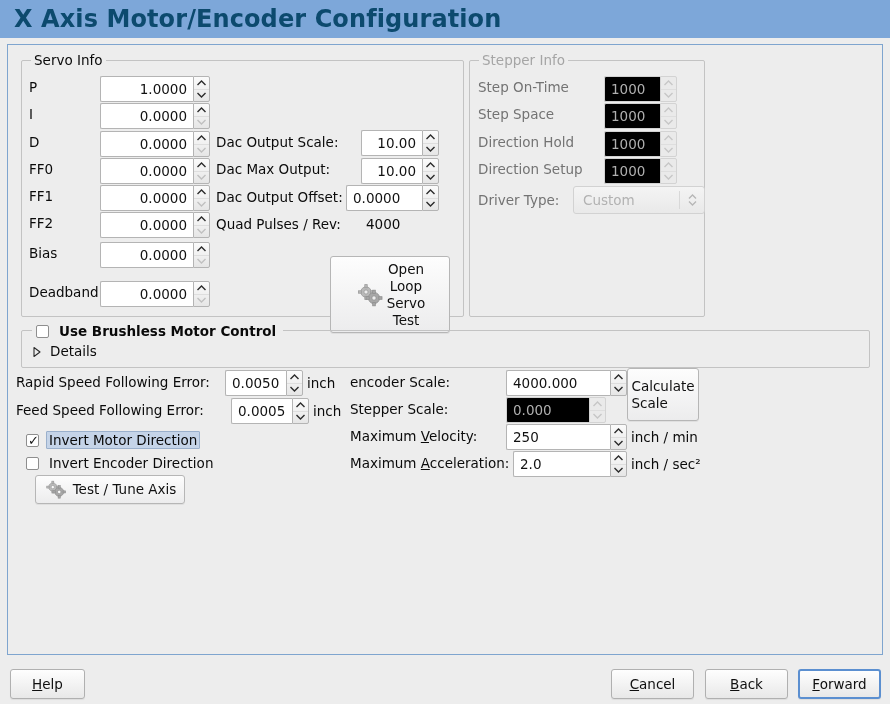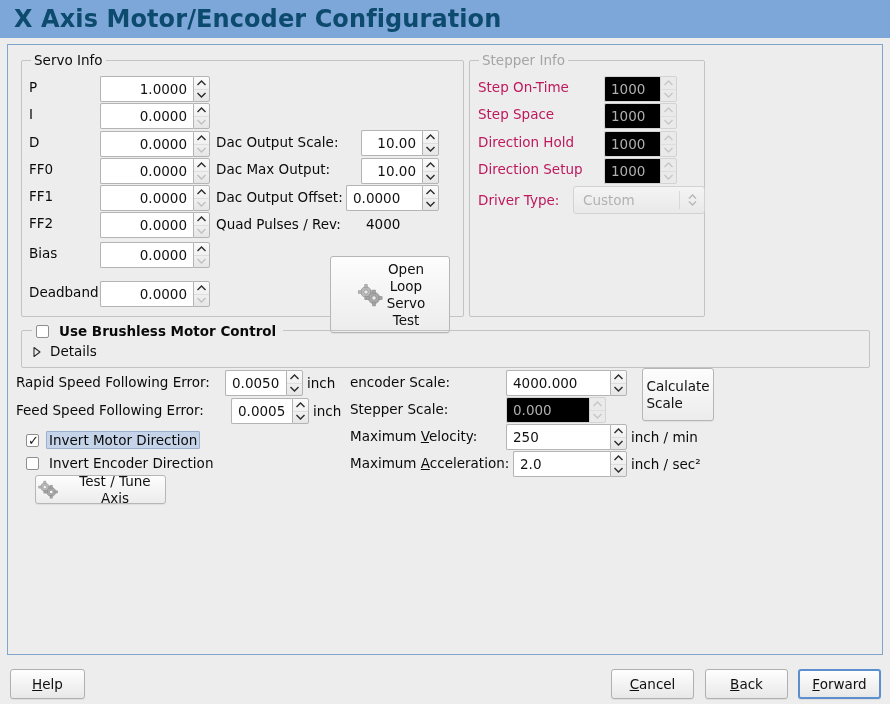--- a/index.html
+++ b/index.html
@@ -60,21 +60,21 @@
   }
   .gb-title.disabled { color: #a5a5a5; }
 
   
   .lbl {
     position: absolute;
     white-space: nowrap;
     font-size: 13.5px;
     line-height: 16px;
   }
-  .lbl.dim { color: #be185d; }
+  .lbl.dim { color: #737373; }
   .mn { text-decoration: underline; }
 
   
   .spin {
     position: absolute;
     display: flex;
     box-sizing: border-box;
     height: 26px;
   }
   .spin .entry {
@@ -615,21 +615,21 @@
         <span class="tick">✓</span>
       </span>
     <span class="cblabel focus">Invert Motor Direction</span>
   </div>
 
   <div class="cb" style="left:18px; top:409px;">
     <span class="box"></span>
     <span class="cblabel">Invert Encoder Direction</span>
   </div>
 
-  <div class="btn" style="left:27px; top:430px; width:131px; height:29px;">
+  <div class="btn" style="left:27px; top:430px; width:150px; height:29px;">
     <span style="display:flex;align-items:center;margin-right:5px;">
       <svg class="gearicon" width="24" height="21" viewBox="0 0 30 26">
         <g fill="#b9b9b9" stroke="#9c9c9c" stroke-width="0.8">
           <circle cx="11" cy="10" r="5.2"></circle>
           <circle cx="11" cy="10" r="2.1" fill="#fafafa"></circle>
           <rect x="9.8" y="2.6" width="2.4" height="3.1"></rect>
           <rect x="9.8" y="14.3" width="2.4" height="3.1"></rect>
           <rect x="3.4" y="8.8" width="3.1" height="2.4"></rect>
           <rect x="15.5" y="8.8" width="3.1" height="2.4"></rect>
         </g>
@@ -713,21 +713,21 @@
         </div>
       <div class="ar lo">
           <svg class="chev" width="9" height="6" viewBox="0 0 9 6">
             <path d="M0.5 1 L4.5 5 L8.5 1" stroke="currentColor" stroke-width="1.4" fill="none"></path>
           </svg>
         </div>
     </div>
   </div>
   <span class="lbl" style="left:623px; top:411px;">inch / sec²</span>
 
-  <div class="btn" style="left:634px; top:323px; width:72px; height:53px;">
+  <div class="btn" style="left:619px; top:323px; width:72px; height:53px;">
     <span class="btxt" style="text-align:left;">
       <span>Calculate</span><br>
       <span>Scale</span>
     </span>
   </div>
 
 </div>
 
 <div class="btnbar-btn" style="left:10px; top:669px; width:75px;">
   <span><span class="mn">H</span><span>elp</span></span>

